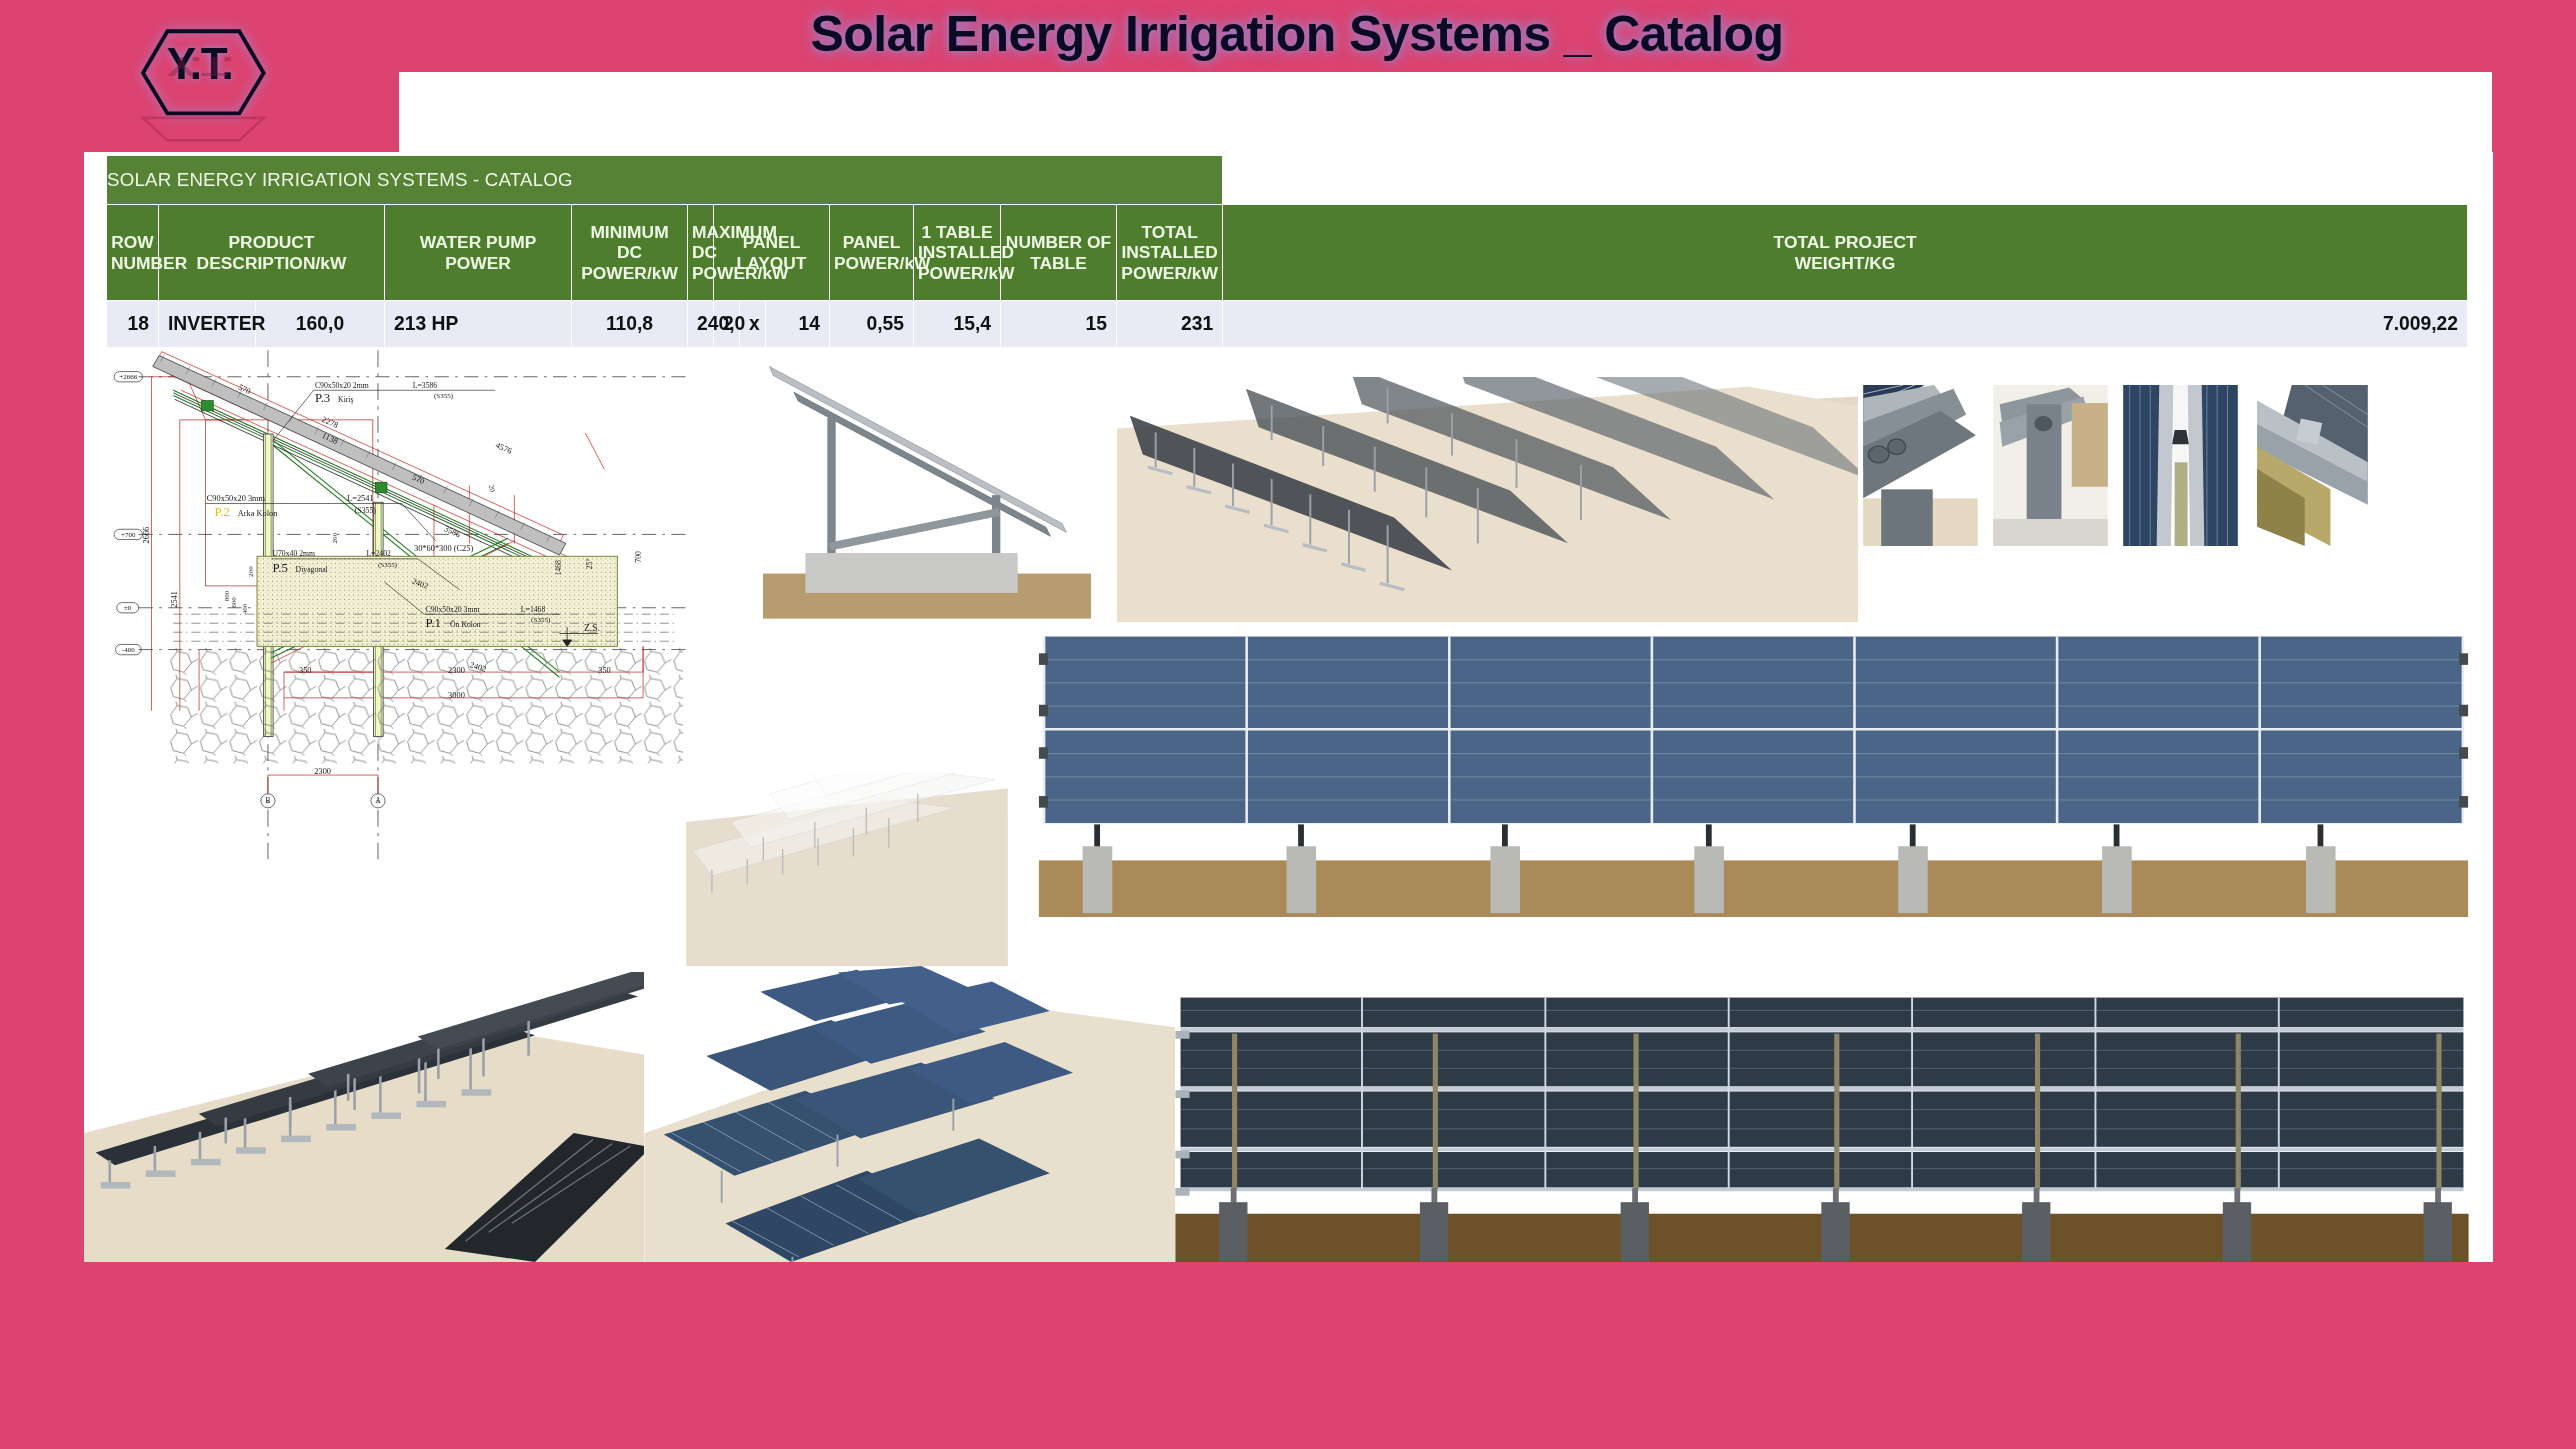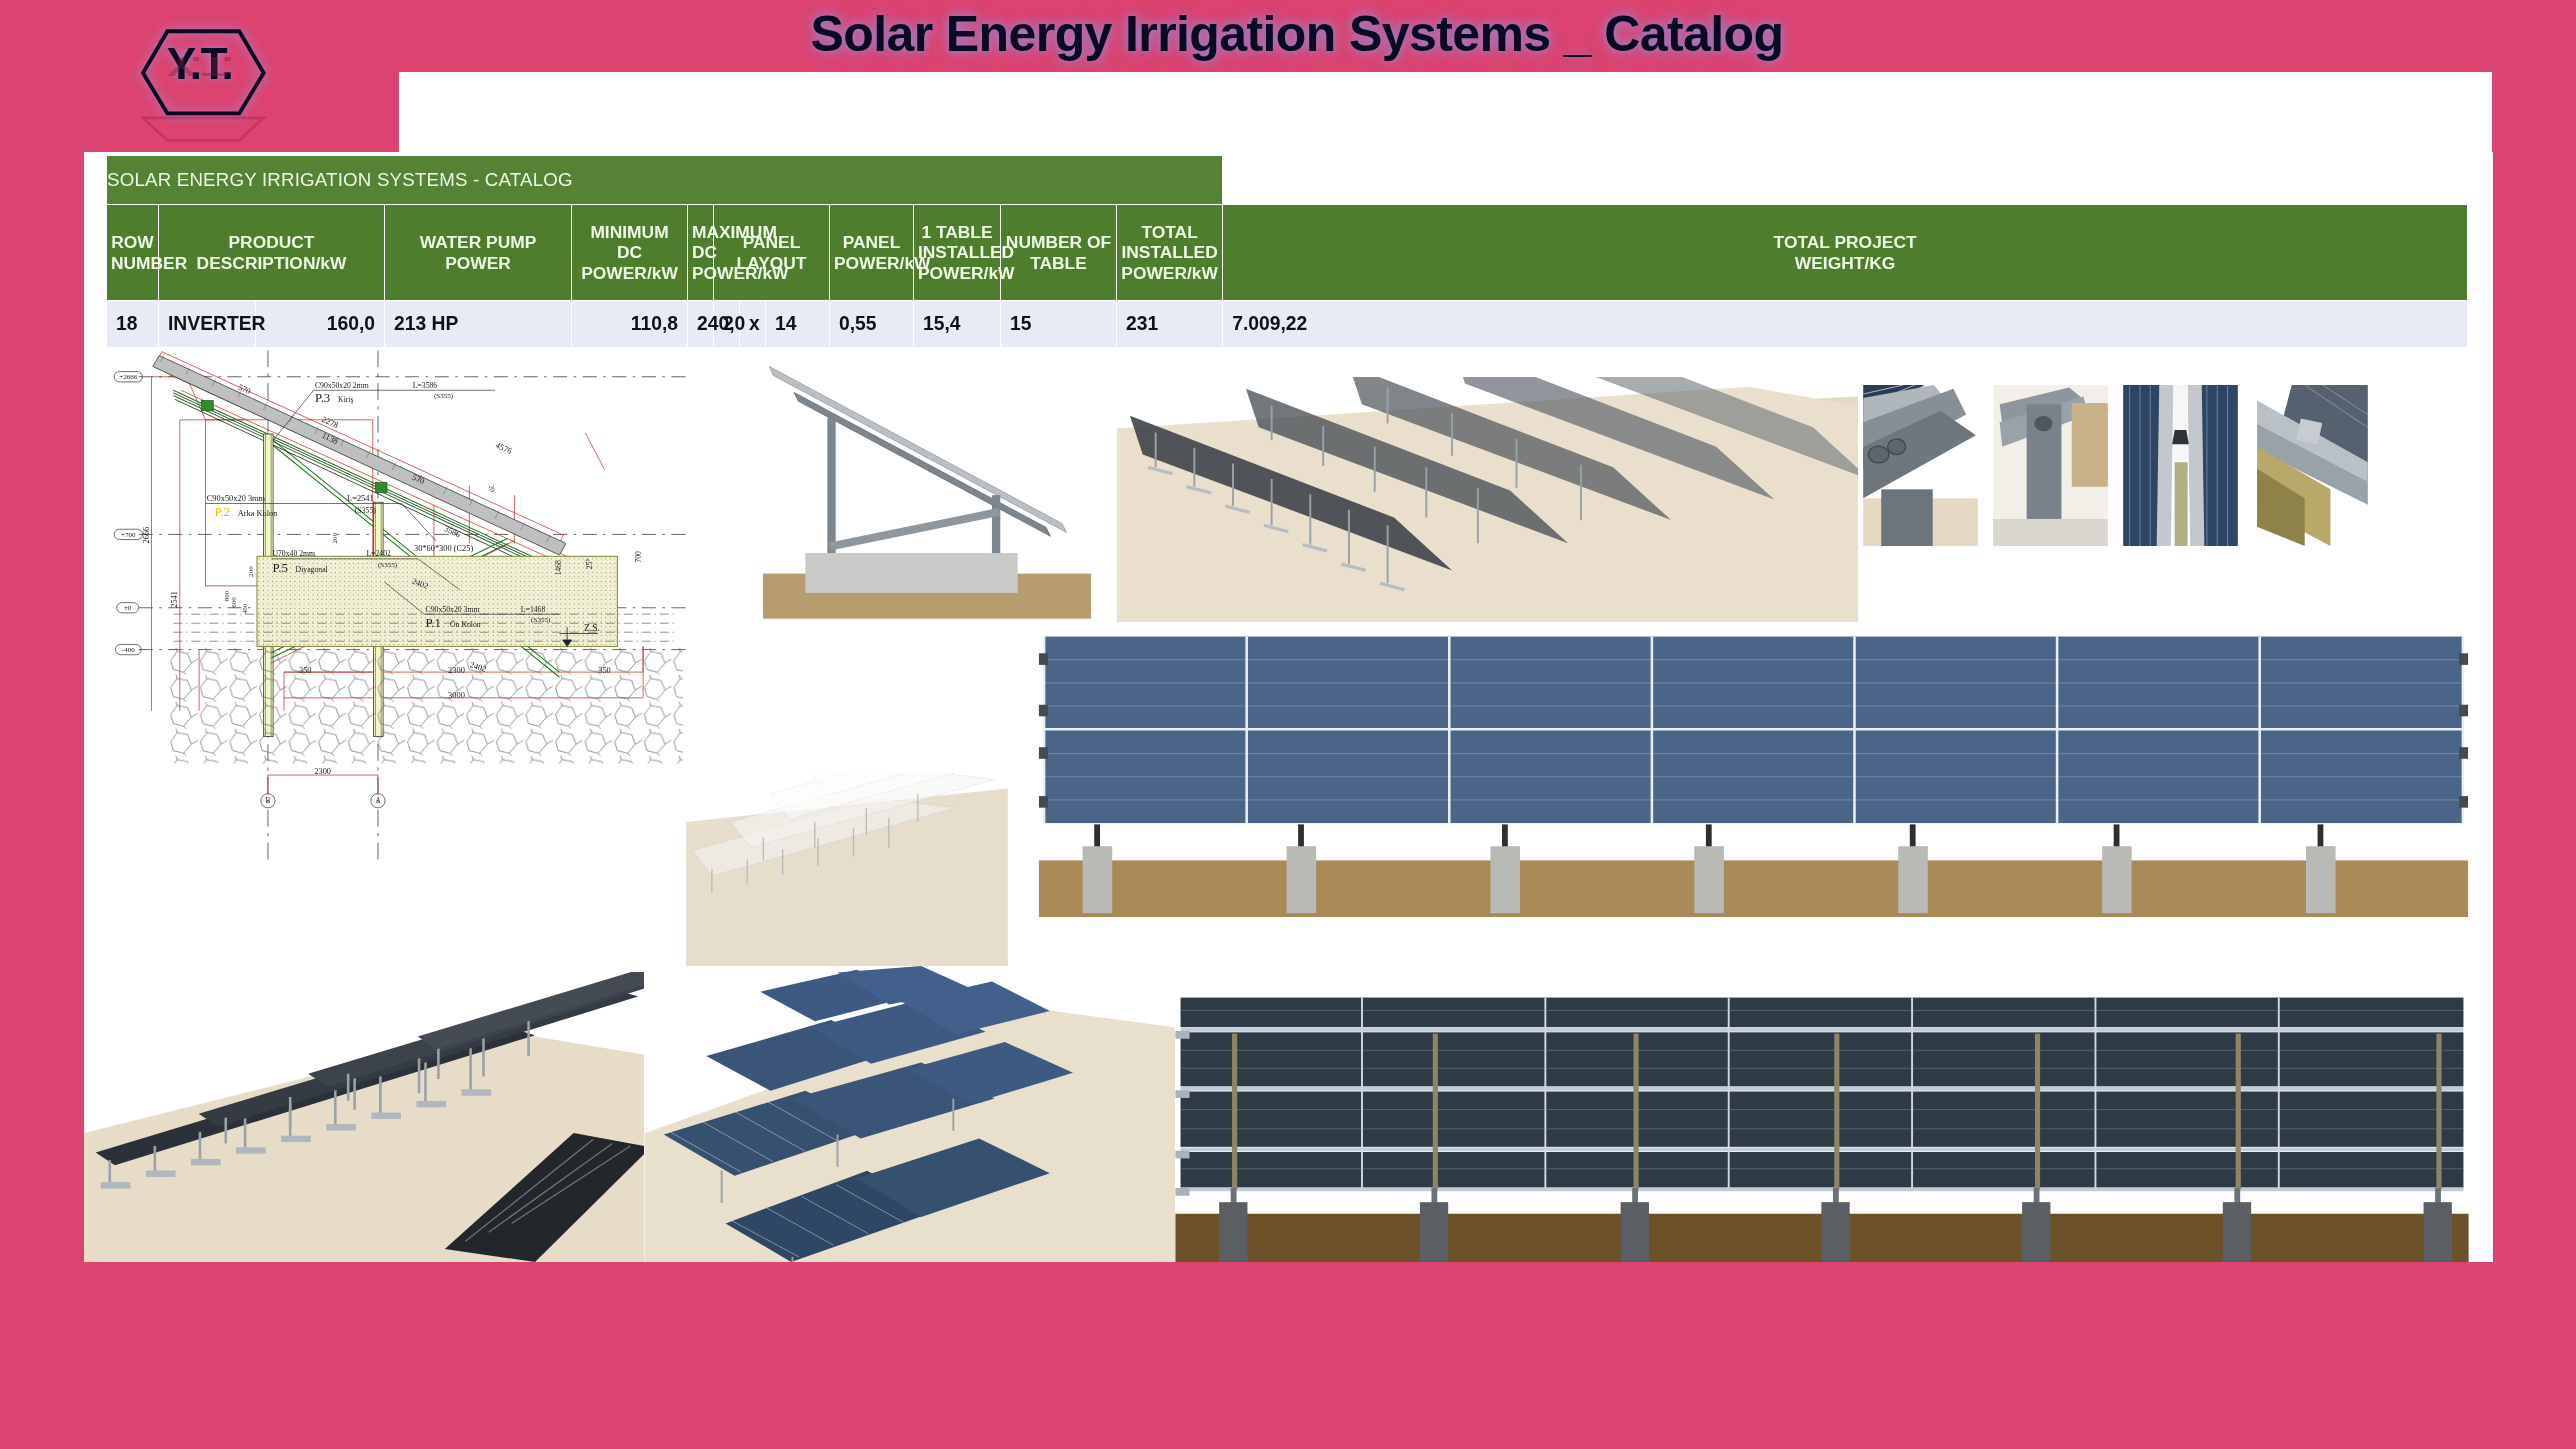--- a/index.html
+++ b/index.html
@@ -49,22 +49,22 @@
   }
   #catalog-table th{
     background:#4f7d2e;color:#eef9e6;font-size:17.4px;font-weight:bold;
     line-height:1.18;padding:9px 3.9px;border:1.3px solid #fff;
     text-align:center;vertical-align:middle;height:77px;
   }
   #catalog-table td.cell{
     background:#e8ebf5;color:#111;font-size:19.3px;font-weight:bold;
     padding:6.4px 9px;border:1.3px solid #fff;height:33px;
   }
-  .num{text-align:right;}
-  .ctr{text-align:left;}
+  .num{text-align:center;}
+  .ctr{text-align:right;}
   .lft{text-align:left;margin-top:8px;}
 
   
   .fig{position:absolute;overflow:hidden;background:#fff;}
 
   
   #fig-cad{left:109px;top:350px;width:592px;height:567px;}
   #fig-cad svg{position:absolute;left:0;top:0;}
   .cad-label{font-family:"Liberation Serif", serif;fill:#1a1a1a;}
 

